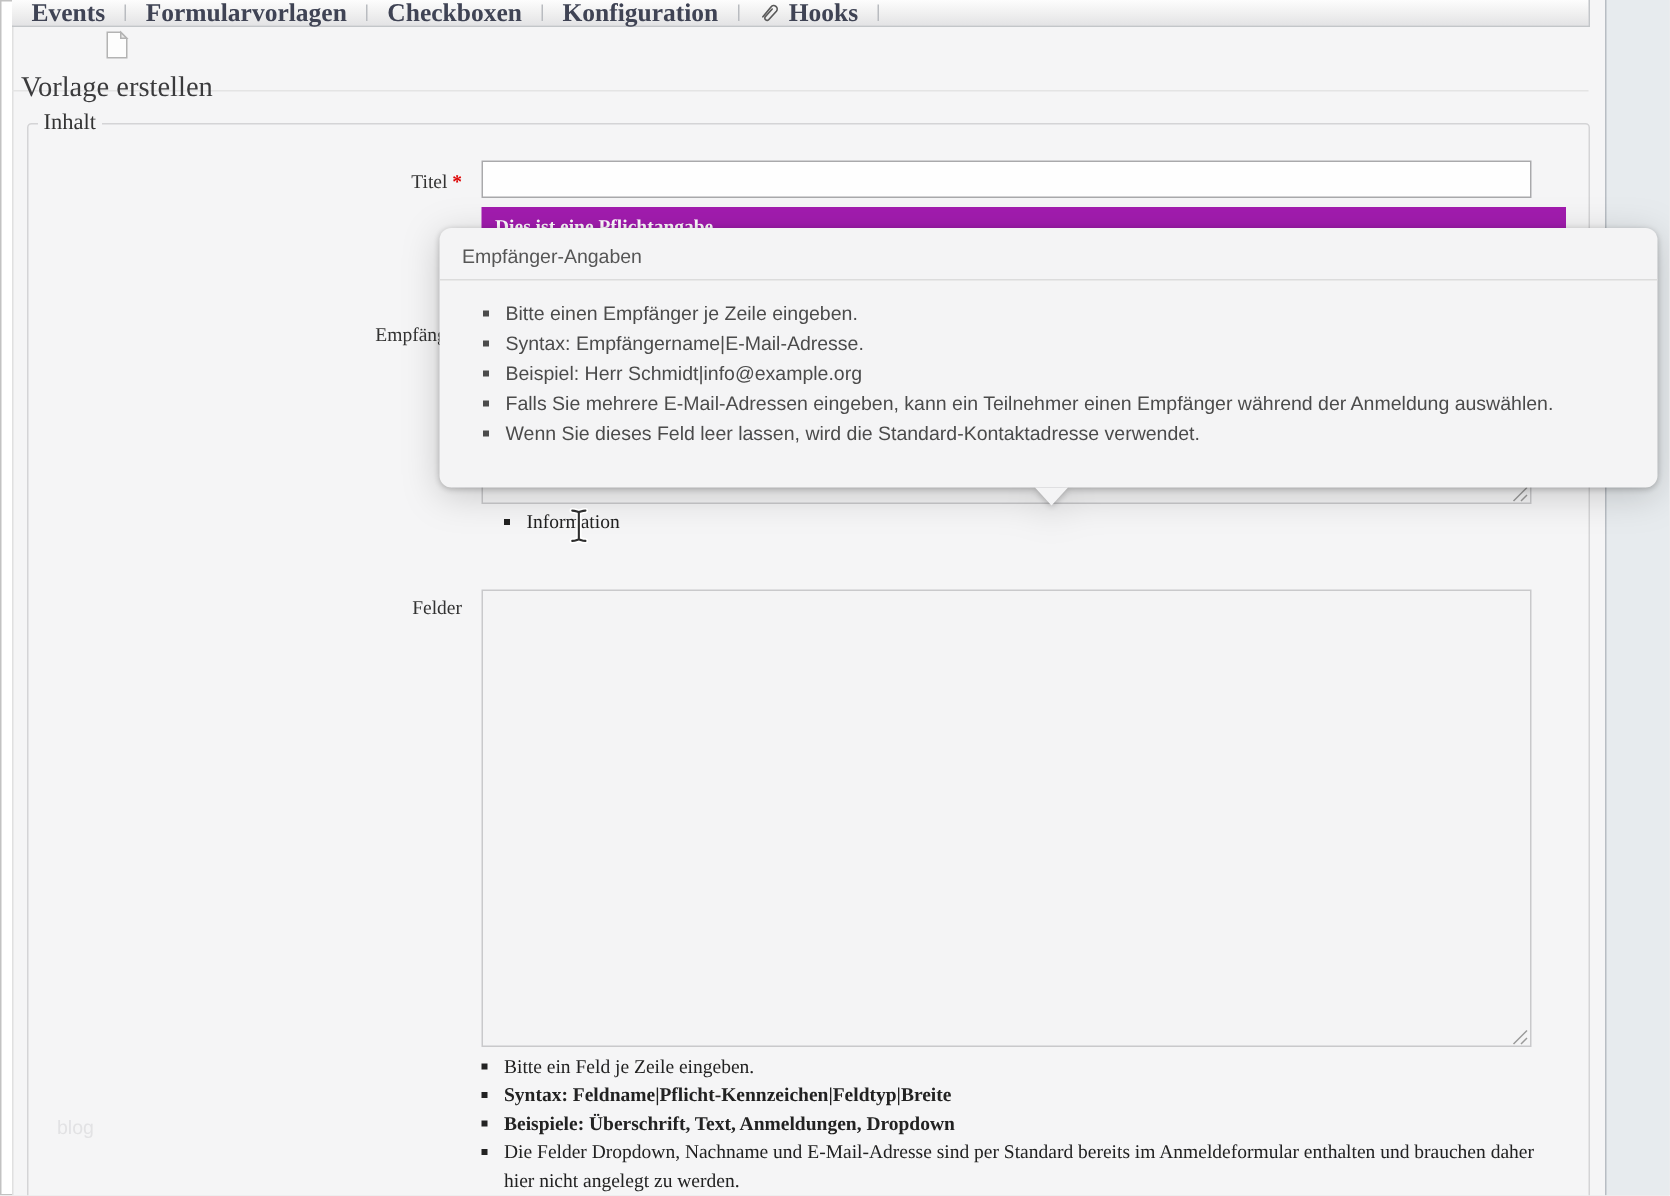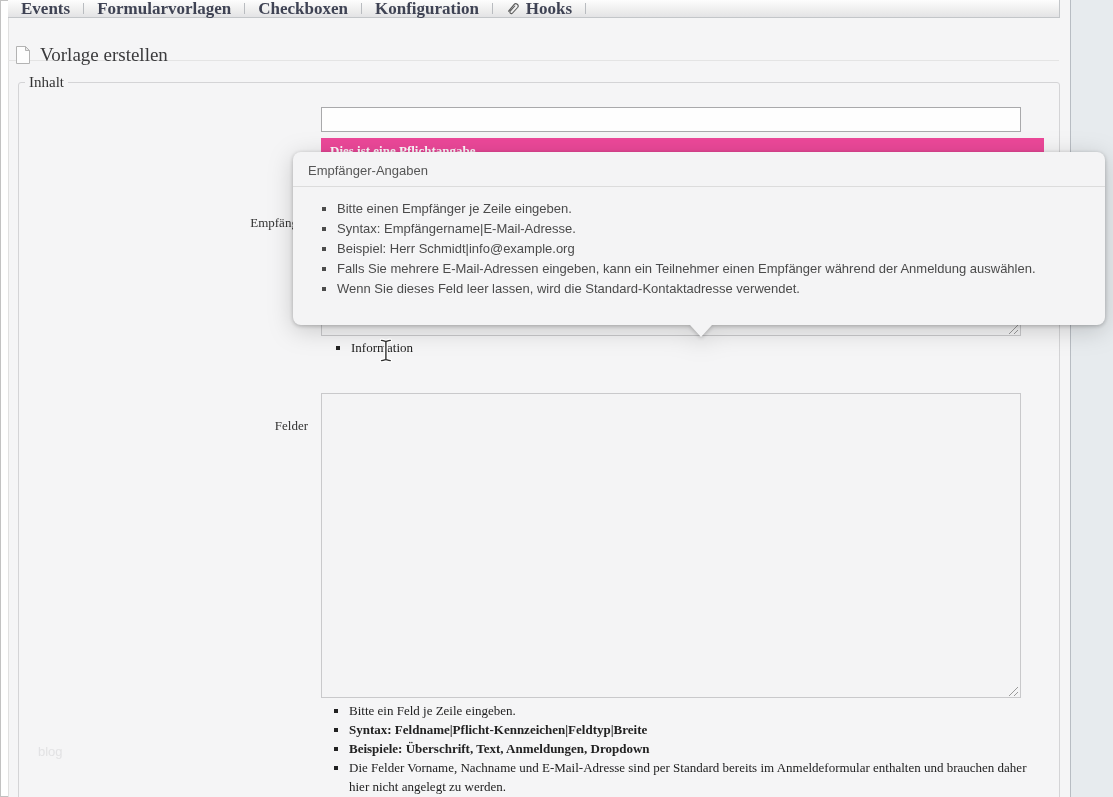--- a/index.html
+++ b/index.html
@@ -18,21 +18,21 @@
     position:absolute;left:8px;top:0;width:1051px;height:17px;
     background:linear-gradient(#fdfdfd,#eeeeee 60%,#e3e3e5);
     border-bottom:1px solid #c3c6c9;border-right:1px solid #c3c6c9;
     display:flex;align-items:center;z-index:2;
   }
   .tab{display:flex;align-items:center;gap:5px;padding:16px 13px;font-size:17px;font-weight:bold;color:#3f4354;cursor:pointer;white-space:nowrap;}
   .tab-sep{width:1px;height:11px;background:#b9bcc0;}
   .clip-icon{display:inline-block;line-height:0;}
 
   
-  .page-header{position:absolute;left:14px;top:44px;display:flex;align-items:center;gap:8px;z-index:2;}
+  .page-header{position:absolute;left:14px;top:20px;display:flex;align-items:center;gap:8px;z-index:2;flex-direction:column;}
   .page-title{font-size:19px;color:#3b3b3d;}
   .header-rule{position:absolute;left:8px;top:60px;width:1051px;height:1px;background:#e4e4e4;z-index:1;}
 
   
   fieldset.inhalt{
     position:absolute;left:18px;top:74px;width:1040px;height:760px;
     border:1px solid #d4d4d6;border-radius:3px;margin:0;padding:0;z-index:1;background:transparent;
   }
   fieldset.inhalt legend{margin-left:6px;padding:0 4px;font-size:15px;color:#333;}
 
@@ -40,37 +40,37 @@
   .field-label{position:absolute;left:18px;width:290px;text-align:right;font-size:13px;color:#333;z-index:2;}
   .required{color:#dd0000;font-weight:bold;}
 
   
   .titel-input{
     position:absolute;left:321px;top:107px;width:700px;height:25px;box-sizing:border-box;
     border:1px solid #a9a9ab;background:#fefefe;z-index:2;font-family:"Liberation Serif",serif;font-size:13px;padding:2px 6px;
   }
   .error-bar{
     position:absolute;left:321px;top:138px;width:723px;height:25px;box-sizing:border-box;
-    background:#ec4899;color:#ffffff;font-weight:bold;font-size:13px;line-height:25px;padding-left:9px;z-index:3;
+    background:#a21caf;color:#ffffff;font-weight:bold;font-size:13px;line-height:25px;padding-left:9px;z-index:3;
   }
   textarea.area{
     position:absolute;box-sizing:border-box;border:1px solid #c9c9cb;background:#f4f4f5;resize:none;z-index:2;
     font-family:"Liberation Serif",serif;font-size:13px;padding:4px 6px;
   }
   .area-empfaenger{left:321px;top:205px;width:700px;height:131px;}
   .area-felder{left:321px;top:393px;width:700px;height:305px;}
   .grip{position:absolute;z-index:3;line-height:0;}
   .grip-empfaenger{left:1008px;top:324px;}
   .grip-felder{left:1008px;top:686px;}
 
   
   ul.hints{position:absolute;margin:0;padding-left:14px;list-style:square;font-size:13px;color:#222;z-index:2;}
   ul.hints li{line-height:19px;}
   .hints-info{left:337px;top:338px;}
-  .hints-felder{left:335px;top:701px;width:692px;}
+  .hints-felder{left:322px;top:701px;width:692px;}
   .hints-felder li.bold{font-weight:bold;}
 
   
   .tooltip{
     position:absolute;left:293px;top:152px;width:812px;height:173px;box-sizing:border-box;
     background:#f4f4f5;border-radius:8px;z-index:10;
     filter:drop-shadow(0 1px 2px rgba(0,0,0,0.25)) drop-shadow(0 5px 12px rgba(0,0,0,0.18));
     font-family:"Liberation Sans",sans-serif;
   }
   .tooltip-header{
@@ -133,46 +133,50 @@
       </svg>
     </span>
     <span class="page-title">Vorlage erstellen</span>
   </div>
   <div class="header-rule"></div>
 
   <fieldset class="inhalt">
     <legend>Inhalt</legend>
   </fieldset>
 
+  <div class="field-label" style="top:113px;">
+    <span>Titel</span>
+    <span class="required">*</span>
+  </div>
   <input class="titel-input" type="text" value="" style="">
   <div class="error-bar">Dies ist eine Pflichtangabe</div>
 
   <div class="field-label" style="top:215px;">Empfänger</div>
   <textarea class="area area-empfaenger" style=""></textarea>
   <span class="grip grip-empfaenger">
     <svg width="11" height="11" viewBox="0 0 11 11">
       <path d="M1 10 L10 1 M6 10 L10 6" stroke="#9a9a9a" stroke-width="1"></path>
     </svg>
   </span>
   <ul class="hints hints-info">
     <li>Information</li>
   </ul>
 
-  <div class="field-label" style="top:418px;">Felder</div>
+  <div class="field-label" style="top:397px;">Felder</div>
   <textarea class="area area-felder" style=""></textarea>
   <span class="grip grip-felder">
     <svg width="11" height="11" viewBox="0 0 11 11">
       <path d="M1 10 L10 1 M6 10 L10 6" stroke="#9a9a9a" stroke-width="1"></path>
     </svg>
   </span>
   <ul class="hints hints-felder">
     <li>Bitte ein Feld je Zeile eingeben.</li>
     <li class="bold">Syntax: Feldname|Pflicht-Kennzeichen|Feldtyp|Breite</li>
     <li class="bold">Beispiele: Überschrift, Text, Anmeldungen, Dropdown</li>
-    <li>Die Felder Vorname, Nachname und E-Mail-Adresse sind per Standard bereits im Anmeldeformular enthalten und brauchen daher hier nicht angelegt zu werden.</li>
+    <li>Die Felder Dropdown, Nachname und E-Mail-Adresse sind per Standard bereits im Anmeldeformular enthalten und brauchen daher hier nicht angelegt zu werden.</li>
   </ul>
 
   <div class="tooltip">
     <div class="tooltip-header">Empfänger-Angaben</div>
     <ul>
       <li>Bitte einen Empfänger je Zeile eingeben.</li>
       <li>Syntax: Empfängername|E-Mail-Adresse.</li>
       <li>Beispiel: Herr Schmidt|info@example.org</li>
       <li>Falls Sie mehrere E-Mail-Adressen eingeben, kann ein Teilnehmer einen Empfänger während der Anmeldung auswählen.</li>
       <li>Wenn Sie dieses Feld leer lassen, wird die Standard-Kontaktadresse verwendet.</li>

